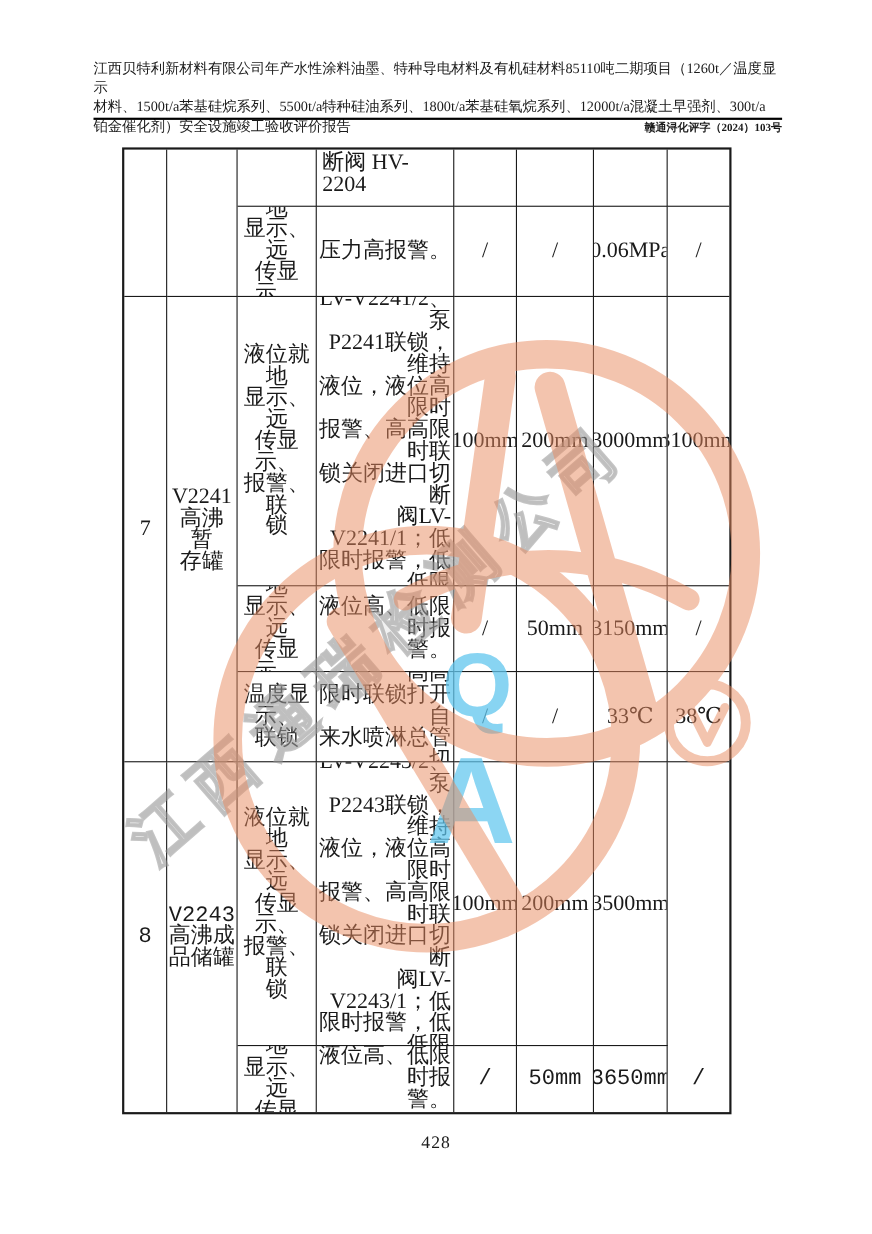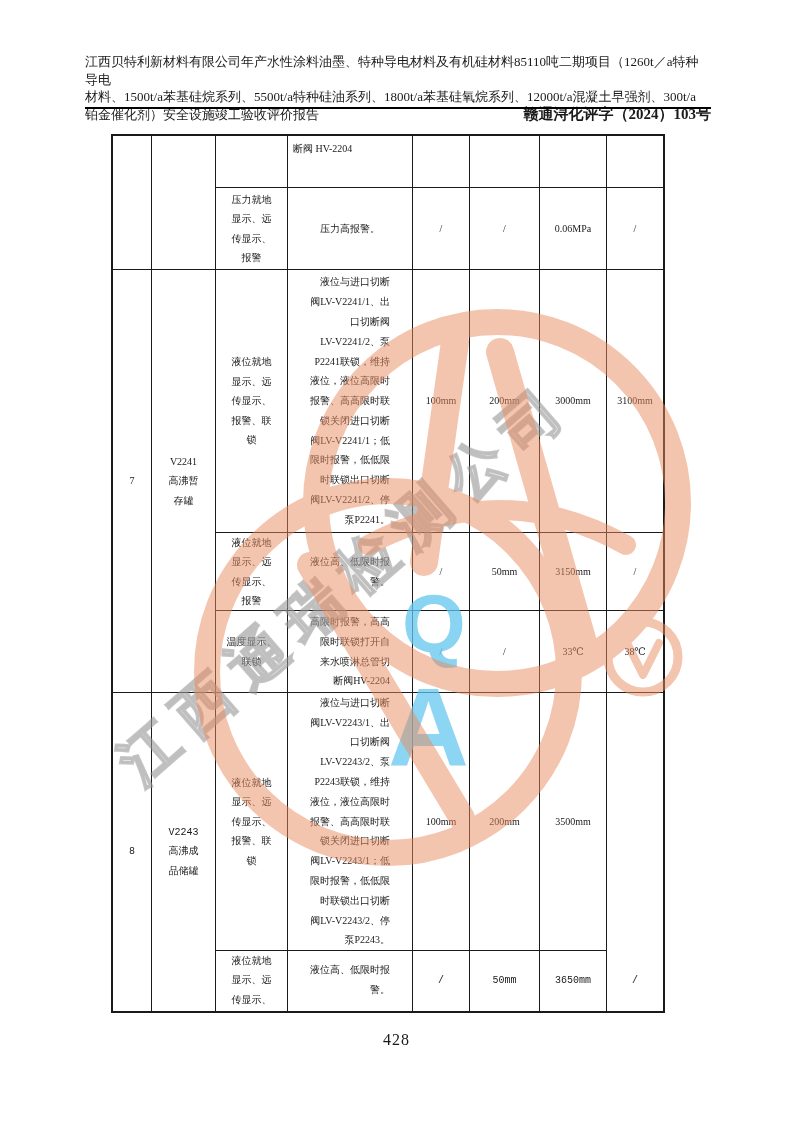--- a/index.html
+++ b/index.html
@@ -4,34 +4,34 @@
 <style>
   html,body{margin:0;padding:0;background:#888;}
   .page{
     position:relative;width:793px;height:1122px;background:#ffffff;
     font-family:"Liberation Serif","DejaVu Serif",serif;color:#1a1a1a;
     overflow:hidden;margin:0 auto;
   }
   
   .hdr{position:absolute;left:85px;top:53px;width:626px;font-size:13px;line-height:17.5px;}
   .hdr .l3{display:flex;justify-content:space-between;align-items:baseline;}
-  .hdr .docnum{font-weight:bold;font-size:15px;white-space:nowrap;}
+  .hdr .docnum{font-weight:bold;font-size:10px;white-space:nowrap;}
   .hdr-rule{position:absolute;left:85px;top:107px;width:626px;height:2px;background:#000;}
   
   .tbl{
     position:absolute;left:111px;top:134px;
     display:grid;
     grid-template-columns:39px 64px 72px 125px 57px 70px 67px 56px;
     grid-template-rows:52px 82px 263px 78px 82px 258px 60px;
     border:2px solid #1a1a1a;background:transparent;
   }
   .c{
     border-right:1px solid #1a1a1a;border-bottom:1px solid #1a1a1a;
     box-sizing:border-box;display:flex;align-items:center;justify-content:center;
-    text-align:center;white-space:pre-line;font-size:10px;line-height:19.5px;
+    text-align:center;white-space:pre-line;font-size:20px;line-height:19.5px;
     padding:0 2px;overflow:hidden;
   }
   .no-r{border-right:none;}
   .no-b{border-bottom:none;font-family:Liberation Mono, monospace;}
   .lt{align-items:flex-start;justify-content:flex-start;text-align:left;padding:3px 5px;}
   .desc{line-height:19.8px;text-align:right;}
   
   .pagenum{position:absolute;left:0;top:1031px;width:100%;text-align:center;font-size:16px;letter-spacing:1px;}
   
   .wm{pointer-events:none;}
@@ -53,21 +53,21 @@
     font-size:112px;font-weight:bold;color:rgba(96,198,238,0.72);line-height:1;
   }
   .wm-stamp{position:absolute;left:0;top:0;z-index:4;opacity:0.5;}
 </style>
 </head>
 <body>
 
 <div class="page">
 
   <div class="hdr">
-    <div>江西贝特利新材料有限公司年产水性涂料油墨、特种导电材料及有机硅材料85110吨二期项目（1260t／a特种导电</div>
+    <div>江西贝特利新材料有限公司年产水性涂料油墨、特种导电材料及有机硅材料85110吨二期项目（1260t／温度显示</div>
     <div>材料、1500t/a苯基硅烷系列、5500t/a特种硅油系列、1800t/a苯基硅氧烷系列、12000t/a混凝土早强剂、300t/a</div>
     <div class="l3">
       <span>铂金催化剂）安全设施竣工验收评价报告</span>
       <span class="docnum">赣通浔化评字（2024）103号</span>
     </div>
   </div>
   <div class="hdr-rule"></div>
 
   <div class="tbl">
 

